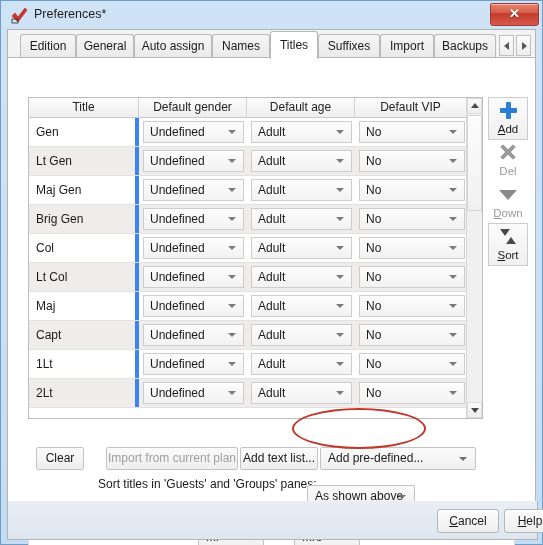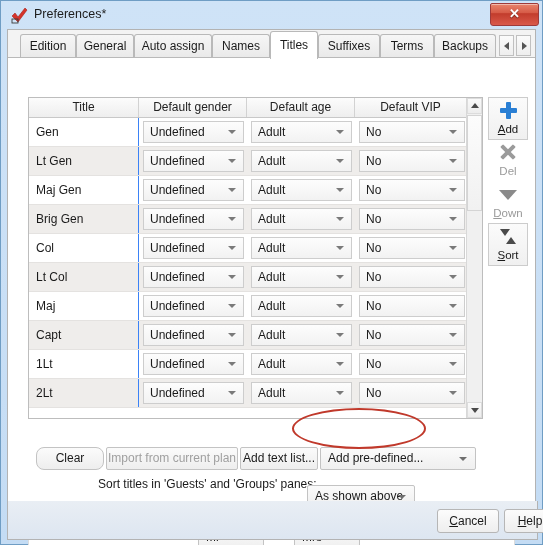--- a/index.html
+++ b/index.html
@@ -189,21 +189,21 @@
   .row.odd  { background: #ffffff; }
   .row.even { background: #efedeb; }
   .cell-title {
     position: absolute;
     left: 0; top: 0;
     width: 110px; height: 28px;
     line-height: 28px;
     padding-left: 7px;
     font-size: 12px;
     color: #1a1a1a;
-    border-right: 1px solid #3b82f6;
+    border-right: 4px solid #3b82f6;
     box-sizing: border-box;
     white-space: nowrap;
     overflow: hidden;
   }
   .cell-combo {
     position: absolute;
     top: 3px;
     height: 22px;
     box-sizing: border-box;
     border: 1px solid #cdcdcd;
@@ -495,21 +495,21 @@
 
   <div id="client">
 
     <div id="tabstrip">
         <div class="tab" style="left: 12px; width: 56px;"><span>Edition</span></div>
         <div class="tab" style="left: 68px; width: 58px;"><span>General</span></div>
         <div class="tab" style="left: 126px; width: 78px;"><span>Auto assign</span></div>
         <div class="tab" style="left: 204px; width: 58px;"><span>Names</span></div>
         <div class="tab" style="left: 310px; width: 62px;"><span>Suffixes</span></div>
         <div class="tab active" style="left: 262px; width: 48px;"><span>Titles</span></div>
-        <div class="tab" style="left: 372px; width: 54px;"><span>Terms</span></div>
+        <div class="tab" style="left: 372px; width: 54px;"><span>Import</span></div>
         <div class="tab" style="left: 426px; width: 62px;"><span>Backups</span></div>
         <div class="tab-scroll left" style="left: 491px;">
           <span class="tri"></span>
         </div>
         <div class="tab-scroll right" style="left: 508px;">
           <span class="tri"></span>
         </div>
       </div>
 
     <div id="tabpage">
@@ -696,21 +696,21 @@
           <div class="sidebtn disabled flat">
             <div class="icon"><span class="ic-down"></span></div>
             <div class="lbl"><span class="u">D</span>own</div>
           </div>
           <div class="sidebtn">
             <div class="icon"><span class="ic-sort"><span class="t1"></span><span class="t2"></span></span></div>
             <div class="lbl"><span class="u">S</span>ort</div>
           </div>
         </div>
 
-      <div class="btn" id="btn-clear" style="left:28px; top:389px; width:68px;border-radius:8px;">Clear</div>
+      <div class="btn" id="btn-clear" style="left:28px; top:389px; width:48px;">Clear</div>
       <div class="btn disabled" id="btn-import" style="left:98px; top:389px; width:132px;">Import from current plan</div>
       <div class="btn" id="btn-addtext" style="left:232px; top:389px; width:78px;">Add text list...</div>
       <div class="combo" id="combo-predefined" style="left:312px; top:389px; width:156px;">
         <span class="txt">Add pre-defined...</span>
         <span class="chev"></span>
       </div>
 
       <div id="sort-label">Sort titles in 'Guests' and 'Groups' panes:</div>
       <div class="combo" id="combo-sort" style="left:299px; top:427px; width:108px;">
         <span class="txt">As shown above</span>

